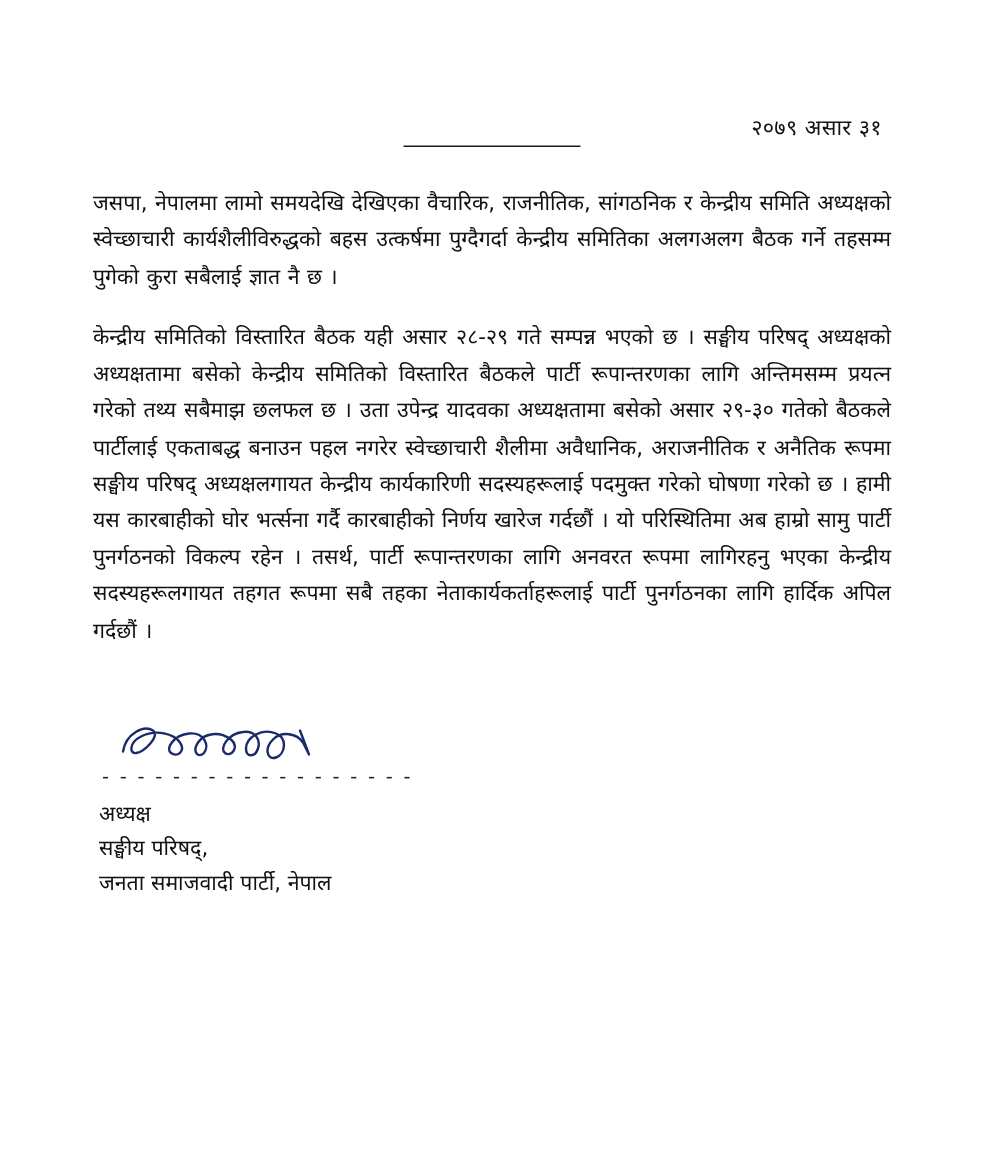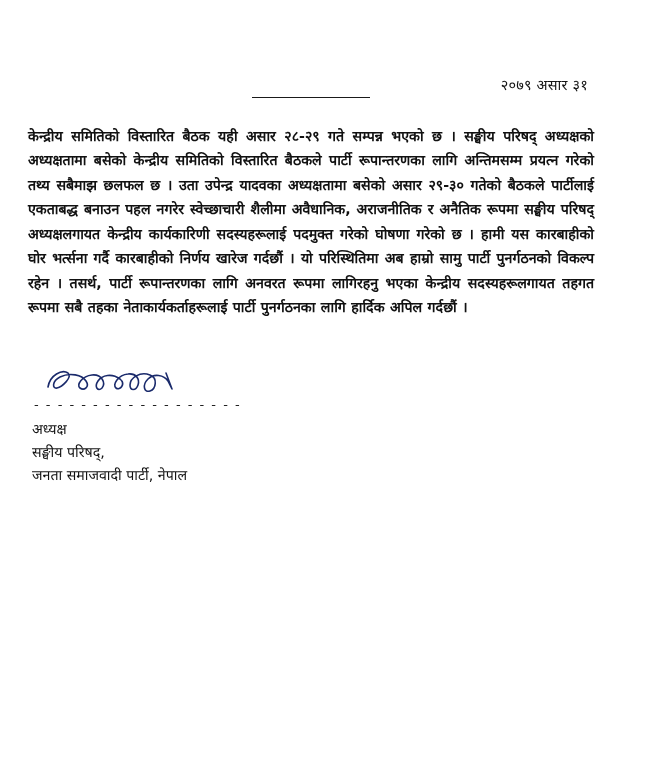--- a/index.html
+++ b/index.html
@@ -12,21 +12,21 @@
     height: 768px;
     font-family: "DejaVu Sans", sans-serif;
     color: #111111;
     position: relative;
     overflow: hidden;
   }
   .page {
     width: 654px;
     height: 768px;
     box-sizing: border-box;
-    padding: 56px 60px 0 28px;
+    padding: 56px 60px 0 62px;
     position: relative;
   }
   .date-line {
     text-align: right;
     font-size: 14.5px;
     letter-spacing: 0.2px;
     margin-top: 18px;
     margin-right: 6px;
     color: #141414;
   }
@@ -51,21 +51,20 @@
     font-size: 14.2px;
     line-height: 1.72;
     text-align: justify;
     text-justify: inter-word;
     color: #111111;
     margin: 0 0 16px 0;
     word-spacing: 0.5px;
   }
   .para:last-child {
     margin-bottom: 16px;
-    font-weight: bold;
   }
   .signature-area {
     margin-top: 42px;
     padding-left: 4px;
   }
   .signature-mark {
     height: 40px;
     width: 180px;
     position: relative;
   }
@@ -95,20 +94,21 @@
 
 <div class="page">
 
   <div class="date-line">२०७९ असार ३१</div>
 
   <div>
     <div class="title-underline"></div>
   </div>
 
   <div class="body-block">
+    <p class="para">जसपा, नेपालमा लामो समयदेखि देखिएका वैचारिक, राजनीतिक, सांगठनिक र केन्द्रीय समिति अध्यक्षको स्वेच्छाचारी कार्यशैलीविरुद्धको बहस उत्कर्षमा पुग्दैगर्दा केन्द्रीय समितिका अलगअलग बैठक गर्ने तहसम्म पुगेको कुरा सबैलाई ज्ञात नै छ ।</p>
     <p class="para">केन्द्रीय समितिको विस्तारित बैठक यही असार २८-२९ गते सम्पन्न भएको छ । सङ्घीय परिषद् अध्यक्षको अध्यक्षतामा बसेको केन्द्रीय समितिको विस्तारित बैठकले पार्टी रूपान्तरणका लागि अन्तिमसम्म प्रयत्न गरेको तथ्य सबैमाझ छलफल छ । उता उपेन्द्र यादवका अध्यक्षतामा बसेको असार २९-३० गतेको बैठकले पार्टीलाई एकताबद्ध बनाउन पहल नगरेर स्वेच्छाचारी शैलीमा अवैधानिक, अराजनीतिक र अनैतिक रूपमा सङ्घीय परिषद् अध्यक्षलगायत केन्द्रीय कार्यकारिणी सदस्यहरूलाई पदमुक्त गरेको घोषणा गरेको छ । हामी यस कारबाहीको घोर भर्त्सना गर्दै कारबाहीको निर्णय खारेज गर्दछौं । यो परिस्थितिमा अब हाम्रो सामु पार्टी पुनर्गठनको विकल्प रहेन । तसर्थ, पार्टी रूपान्तरणका लागि अनवरत रूपमा लागिरहनु भएका केन्द्रीय सदस्यहरूलगायत तहगत रूपमा सबै तहका नेताकार्यकर्ताहरूलाई पार्टी पुनर्गठनका लागि हार्दिक अपिल गर्दछौं ।</p>
   </div>
 
   <div class="signature-area">
     <div class="signature-mark">
       <svg width="170" height="42" viewBox="0 0 170 42" fill="none" xmlns="http://www.w3.org/2000/svg">
         <path d="M8 26 C10 14, 22 8, 28 12 C33 16, 22 26, 17 27 C12 28, 12 20, 20 16 C30 11, 42 14, 46 20 C50 26, 44 30, 40 27 C36 24, 42 15, 52 14 C62 13, 66 22, 62 27 C58 31, 54 26, 58 20 C62 14, 72 12, 80 18 C86 23, 80 30, 76 27 C72 24, 78 14, 88 13 C96 12, 100 18, 98 24 C96 30, 90 30, 90 24 C90 17, 100 10, 110 14 C118 17, 116 28, 110 30 C104 32, 102 24, 108 18 C114 12, 124 14, 128 20 L132 28 L126 12" stroke="#1a2a6b" stroke-width="1.6" stroke-linecap="round" stroke-linejoin="round"></path>
       </svg>
     </div>
     <div class="dotted-rule">- - - - - - - - - - - - - - - - - -</div>

